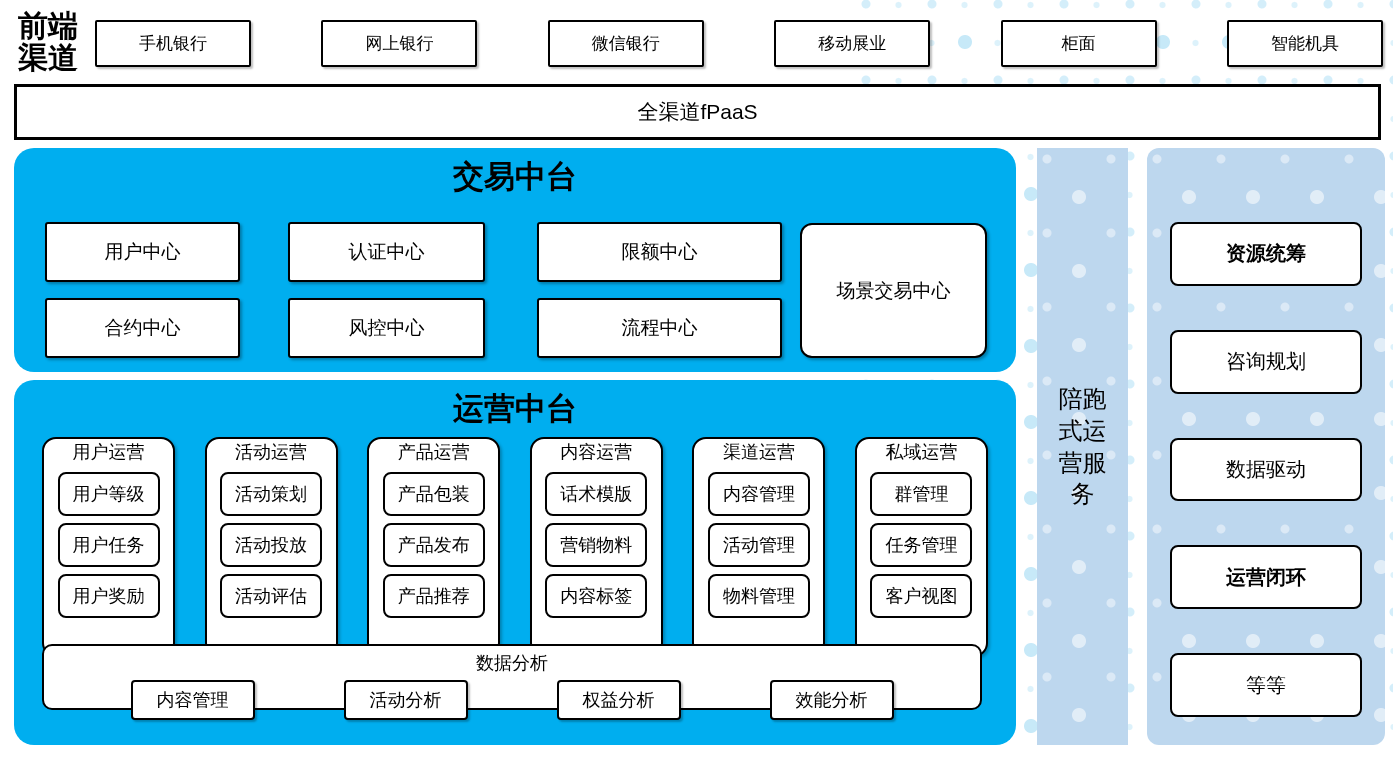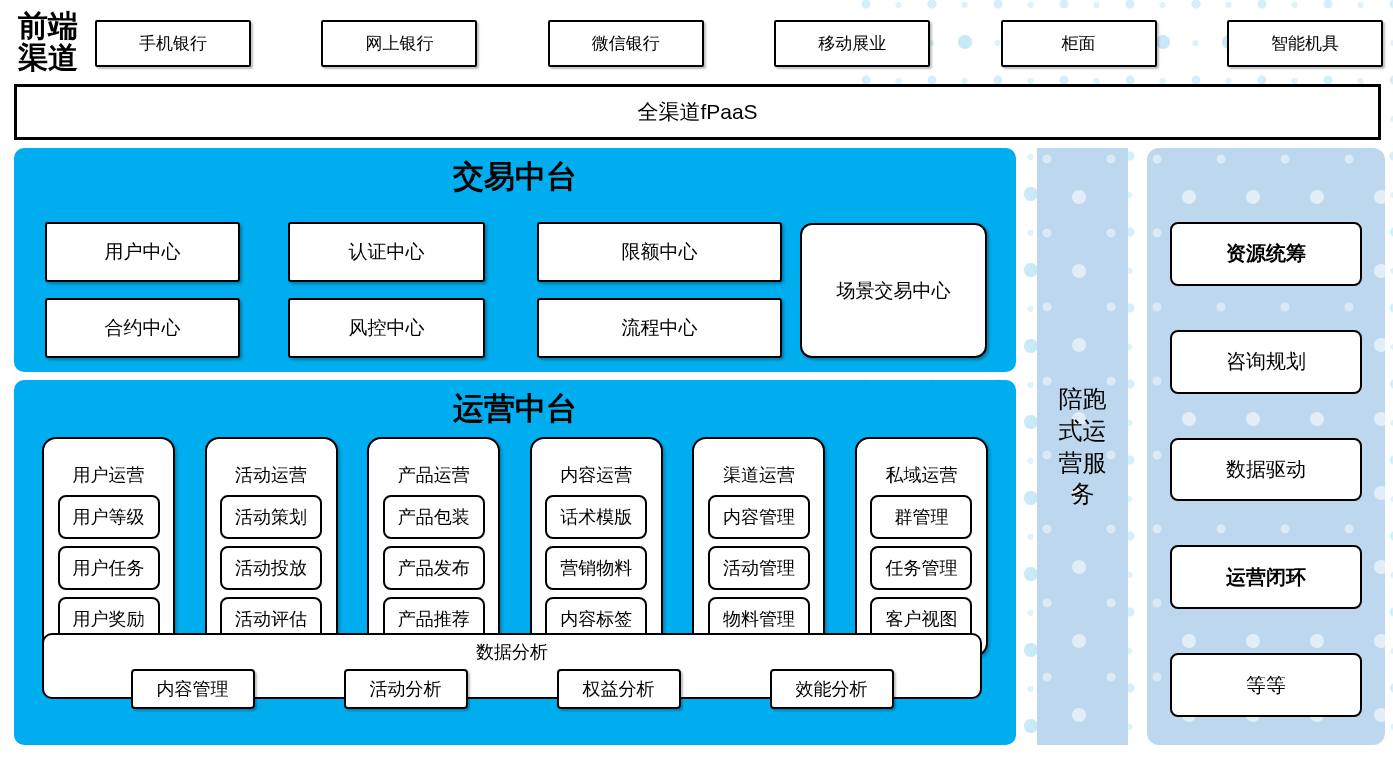--- a/index.html
+++ b/index.html
@@ -33,21 +33,21 @@
     box-shadow:2px 2px 2px rgba(0,0,0,0.25);
   }
 
   
   .fpaas{
     left:14px; top:84px; width:1367px; height:56px; background:#fff; border:3px solid #000;
     display:flex; align-items:center; justify-content:center; font-size:21px;
   }
 
   
-  .cyan-panel{ background:#00AEEF; border-radius:10px; }
+  .cyan-panel{ background:#00AEEF; border-radius:20px; }
   .panel-title{
     text-align:center; font-family:"Liberation Serif","DejaVu Serif",serif;
     font-weight:bold; font-size:31px; padding-top:8px;
   }
   .trans-panel{ left:14px; top:148px; width:1002px; height:224px; }
   .tp-box{
     position:absolute; background:#fff; border:2px solid #000; border-radius:3px;
     display:flex; align-items:center; justify-content:center; font-size:19px;
     box-shadow:2px 2px 3px rgba(0,0,0,0.3);
   }
@@ -56,30 +56,30 @@
   .tp-c1{ left:31px;  width:195px;text-align:right; }
   .tp-c2{ left:274px; width:197px; }
   .tp-c3{ left:523px; width:245px; }
   .tp-side{ left:786px; top:75px; width:187px; height:135px; border-radius:12px; }
 
   
   .ops-panel{ left:14px; top:380px; width:1002px; height:365px; }
   .ops-cols{ position:absolute; left:28px; top:57px; width:946px; display:flex; justify-content:space-between; }
   .ops-col{
     width:133px; height:220px; background:#fff; border:2px solid #000; border-radius:14px;
-    padding-top:24px; box-shadow:2px 2px 3px rgba(0,0,0,0.25);
+    padding-top:1px; box-shadow:2px 2px 3px rgba(0,0,0,0.25);
   }
   .ops-col-title{ text-align:center; font-size:18px; margin-bottom:8px; }
   .ops-item{
     width:102px; height:44px; margin:0 auto 7px auto; background:#fff;
     border:2px solid #000; border-radius:8px;
     display:flex; align-items:center; justify-content:center; font-size:18px;
   }
   .data-analysis{
-    position:absolute; left:28px; top:253px; width:940px; height:66px; background:#fff;
+    position:absolute; left:28px; top:264px; width:940px; height:66px; background:#fff;
     border:2px solid #000; border-radius:10px;
   }
   .da-title{ text-align:center; font-size:18px; margin-top:5px; }
   .da-row{ display:flex; justify-content:space-around; margin-top:5px; padding:0 42px; }
   .da-box{
     width:124px; height:40px; background:#fff; border:2px solid #000; border-radius:4px;
     display:flex; align-items:center; justify-content:center; font-size:18px;
     box-shadow:2px 2px 2px rgba(0,0,0,0.25);
   }
 

